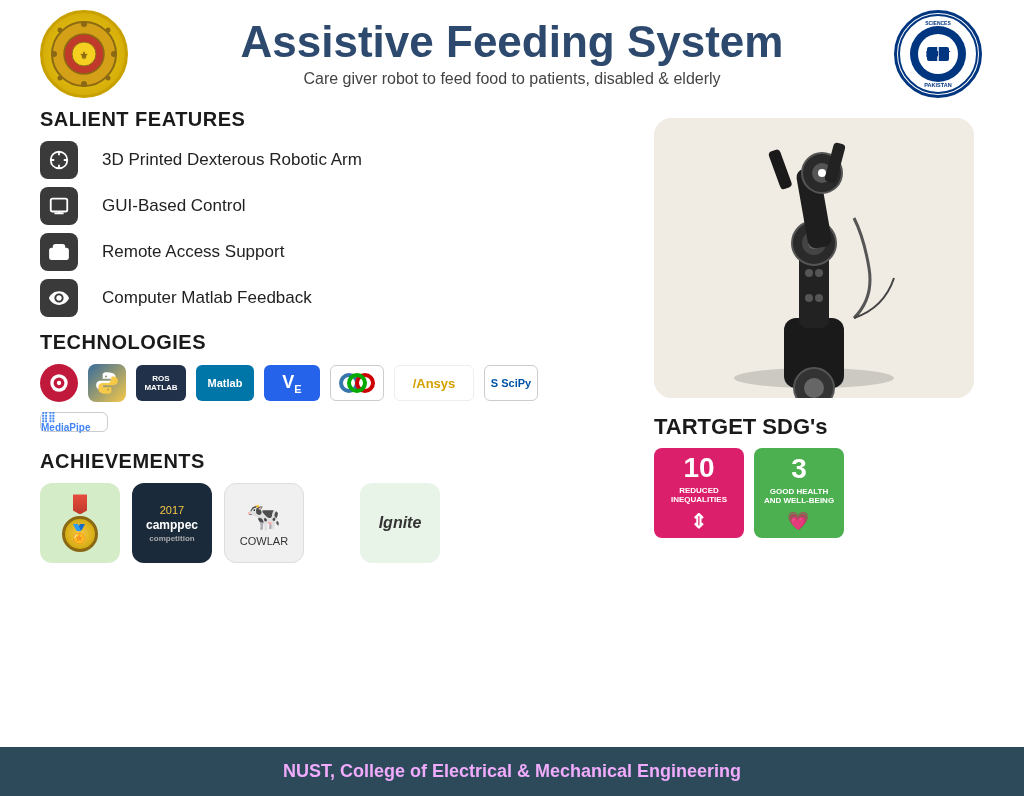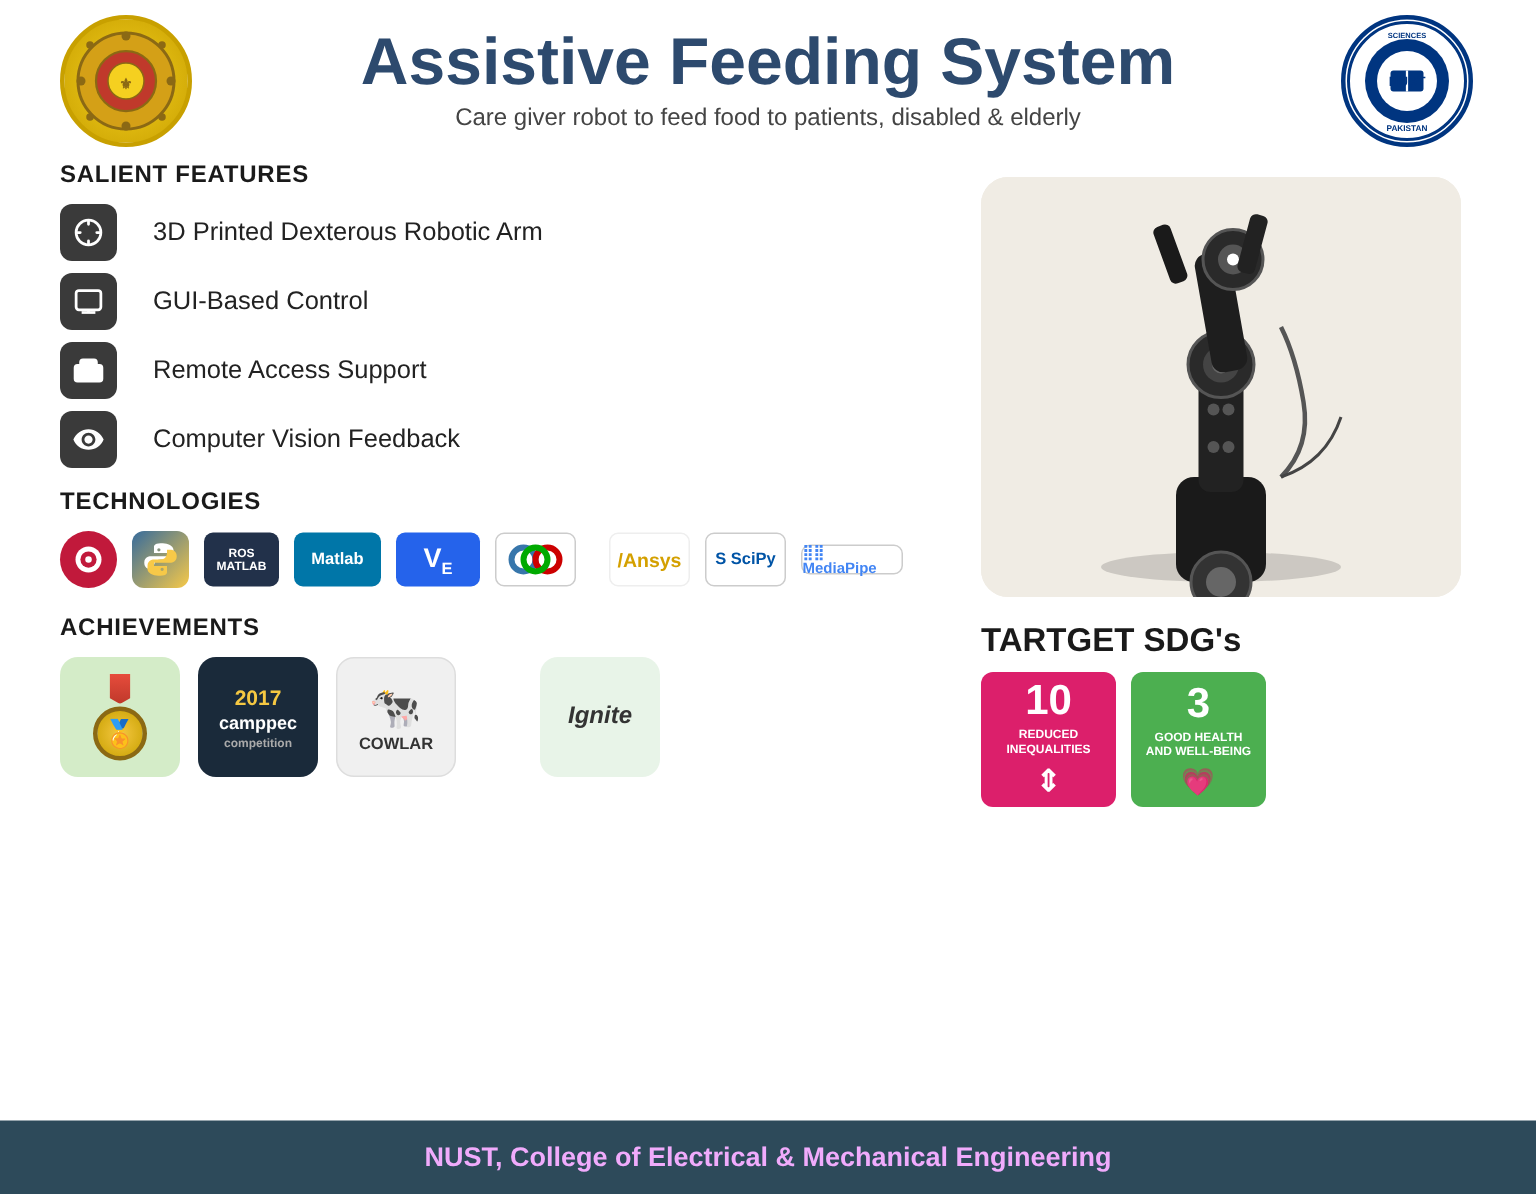--- a/index.html
+++ b/index.html
@@ -64,21 +64,21 @@
       display: flex;
       flex-direction: column;
     }
     .right-panel {
       width: 340px;
       display: flex;
       flex-direction: column;
       align-items: center;
     }
     .section-title {
-      font-size: 16px;
+      font-size: 20px;
       font-weight: 900;
       color: #1a1a1a;
       margin-bottom: 10px;
       letter-spacing: 0.5px;
     }
     .features-list {
       list-style: none;
       margin-bottom: 14px;
     }
     .features-list li {
@@ -345,21 +345,21 @@
                 </svg>
             </div>
             <span>Remote Access Support</span>
           </li>
           <li>
             <div class="feature-icon">
               <svg viewBox="0 0 24 24" fill="white">
                   <path d="M12 4.5C7 4.5 2.73 7.61 1 12c1.73 4.39 6 7.5 11 7.5s9.27-3.11 11-7.5c-1.73-4.39-6-7.5-11-7.5zM12 17c-2.76 0-5-2.24-5-5s2.24-5 5-5 5 2.24 5 5-2.24 5-5 5zm0-8c-1.66 0-3 1.34-3 3s1.34 3 3 3 3-1.34 3-3-1.34-3-3-3z"></path>
                 </svg>
             </div>
-            <span>Computer Vision Feedback</span>
+            <span>Computer Matlab Feedback</span>
           </li>
         </ul>
       </div>
 
       <div class="tech-section">
         <div class="section-title">TECHNOLOGIES</div>
         <div class="tech-logos">
 
           <div class="rpi tech-logo">
             <svg width="26" height="26" viewBox="0 0 24 24" fill="white">
@@ -389,21 +389,21 @@
           </div>
 
           <div style="border-radius:6px;width:54px;height:36px;display:flex;align-items:center;justify-content:center;border:1px solid #ccc;">
             <svg width="40" height="28" viewBox="0 0 40 28">
               <circle cx="12" cy="14" r="8" fill="none" stroke="#3776ab" stroke-width="4"></circle>
               <circle cx="28" cy="14" r="8" fill="none" stroke="#c00" stroke-width="4"></circle>
               <circle cx="20" cy="14" r="8" fill="none" stroke="#0a0" stroke-width="4"></circle>
             </svg>
           </div>
 
-          <div style="background:#fff;border-radius:6px;width:54px;height:36px;display:flex;align-items:center;justify-content:center;border:1px solid #eee;margin-left:12px;">
+          <div style="background:#fff;border-radius:6px;width:80px;height:36px;display:flex;align-items:center;justify-content:center;border:1px solid #eee;">
             <span style="color:#d4a000;font-weight:900;font-size:13px;">/Ansys</span>
           </div>
 
           <div style="background:#fff;border-radius:6px;width:54px;height:36px;display:flex;align-items:center;justify-content:center;border:1px solid #ccc;">
             <span style="color:#0054a6;font-weight:bold;font-size:11px;">S SciPy</span>
           </div>
 
           <div style="background:#fff;border-radius:6px;width:68px;height:20px;display:flex;align-items:center;justify-content:center;border:1px solid #ccc;">
             <span style="color:#4285f4;font-weight:bold;font-size:10px;">⣿⣿ MediaPipe</span>
           </div>
@@ -415,28 +415,28 @@
         <div class="achievement-cards">
 
           <div class="achievement-card card-medal">
             <div class="medal-icon">
               <div class="medal-ribbon"></div>
               <div class="medal-circle">🏅</div>
             </div>
           </div>
 
           <div class="achievement-card card-camppec" style="flex-direction:column;gap:2px;padding:6px;">
-            <div style="color:#f5c842;font-size:14px;font-weight:bold;">2017</div>
+            <div style="color:#f5c842;font-size:11px;font-weight:normal;">2017</div>
             <div style="color:white;font-size:12px;font-weight:bold;">camppec</div>
             <div style="color:#aaa;font-size:8px;">competition</div>
           </div>
 
           <div class="achievement-card card-cowlar" style="flex-direction:column;gap:2px;">
             <div style="font-size:28px;">🐄</div>
-            <div style="font-size:11px;font-weight:bold;color:#333;">COWLAR</div>
+            <div style="font-size:11px;font-weight:normal;color:#333;">COWLAR</div>
           </div>
 
           <div class="achievement-card card-ignite">
             <span style="font-size:16px;font-weight:bold;color:#333;font-style:italic;">Ignite</span>
           </div>
         </div>
       </div>
     </div>
 
     <div class="right-panel">

